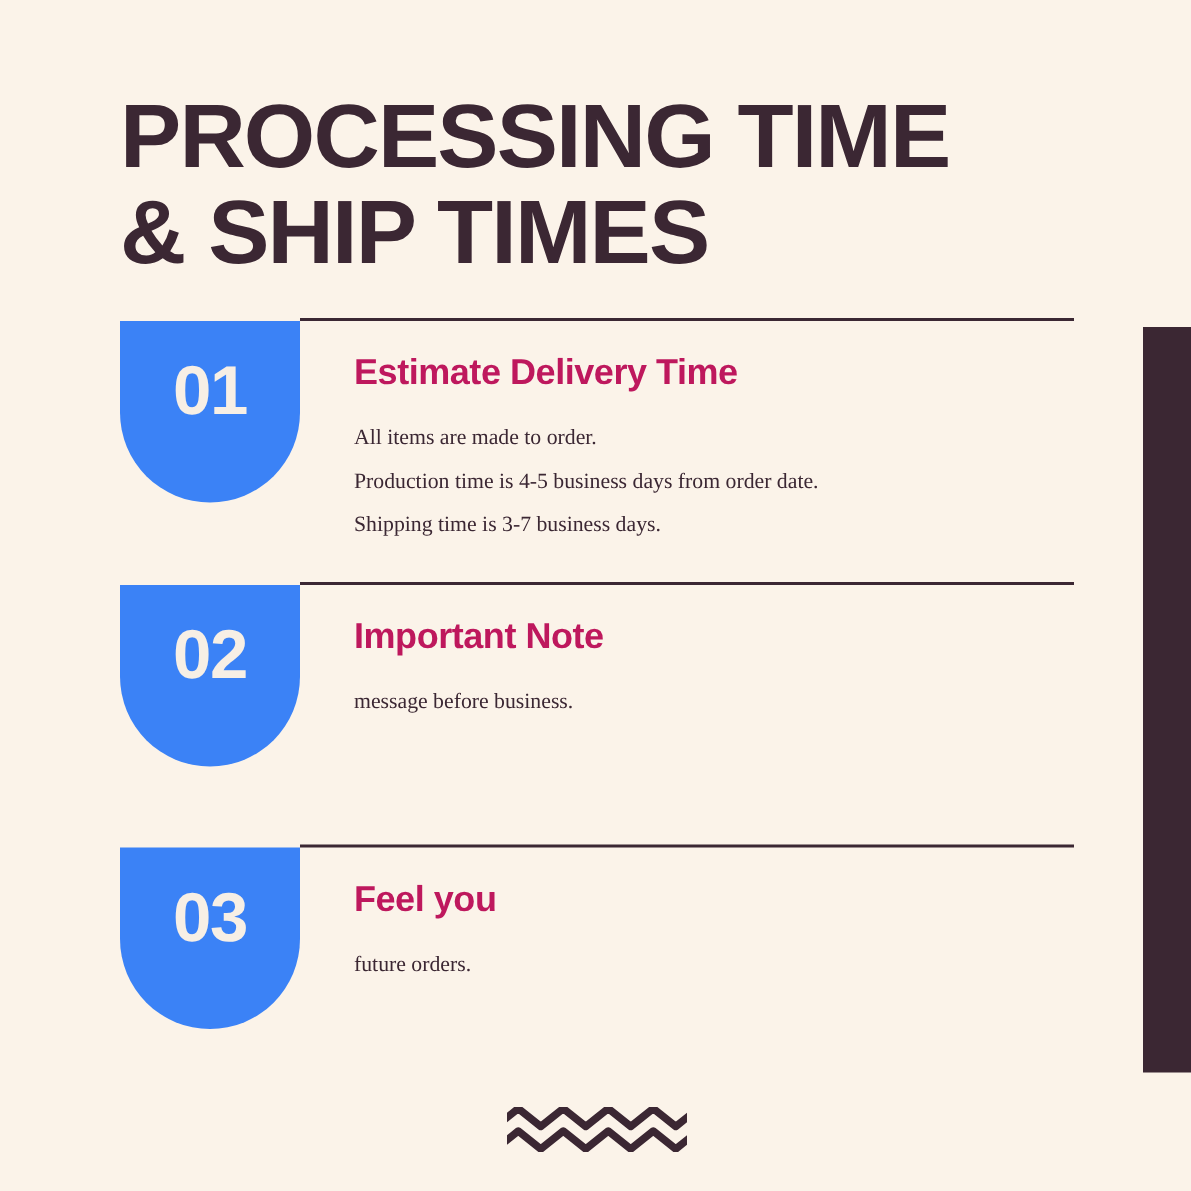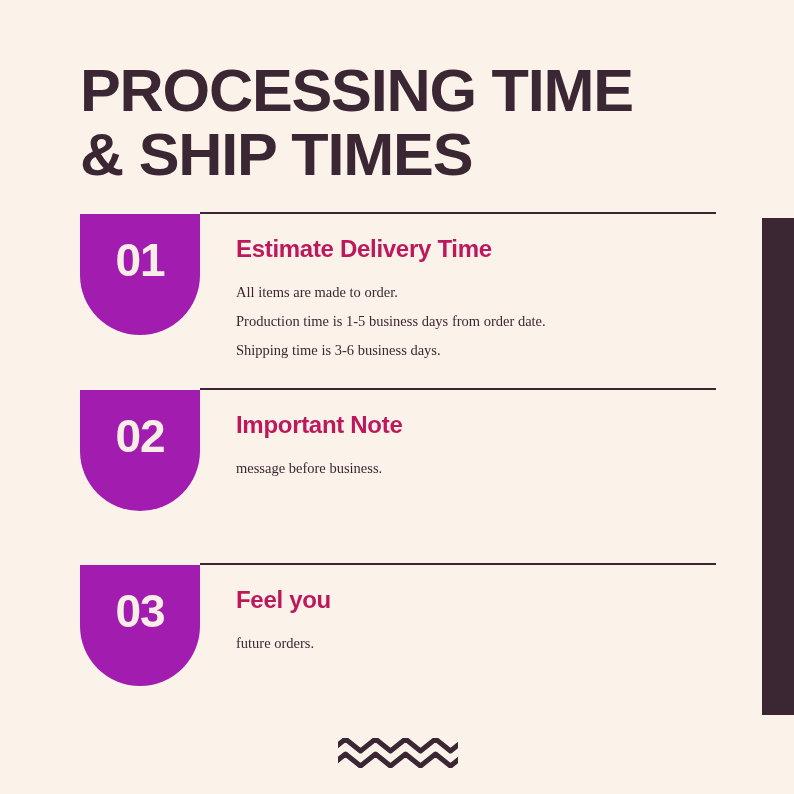--- a/index.html
+++ b/index.html
@@ -73,21 +73,21 @@
     height: 2px;
     background: #3B2733;
   }
 
   .badge {
     position: absolute;
     left: 0px;
     top: 2px;
     width: 120px;
     height: 121px;
-    background: #a21caf;
+    background: #3b82f6;
     border-radius: 0 0 60px 60px;
     display: flex;
     align-items: flex-start;
     justify-content: center;
     box-sizing: border-box;
     padding-top: 20px;
   }
   .badge-number {
     font-family: "Liberation Sans", sans-serif;
     font-weight: 700;
@@ -149,22 +149,22 @@
 
   <div class="section section-1">
     <div class="divider"></div>
     <div class="badge">
       <span class="badge-number">01</span>
     </div>
     <div class="section-body">
       <div class="section-heading">Estimate Delivery Time</div>
       <div class="section-lines">
         <div class="section-line">All items are made to order.</div>
-        <div class="section-line">Production time is 1-5 business days from order date.</div>
-        <div class="section-line">Shipping time is 3-6 business days.</div>
+        <div class="section-line">Production time is 4-5 business days from order date.</div>
+        <div class="section-line">Shipping time is 3-7 business days.</div>
       </div>
     </div>
   </div>
 
   <div class="section section-2">
     <div class="divider"></div>
     <div class="badge">
       <span class="badge-number">02</span>
     </div>
     <div class="section-body">

